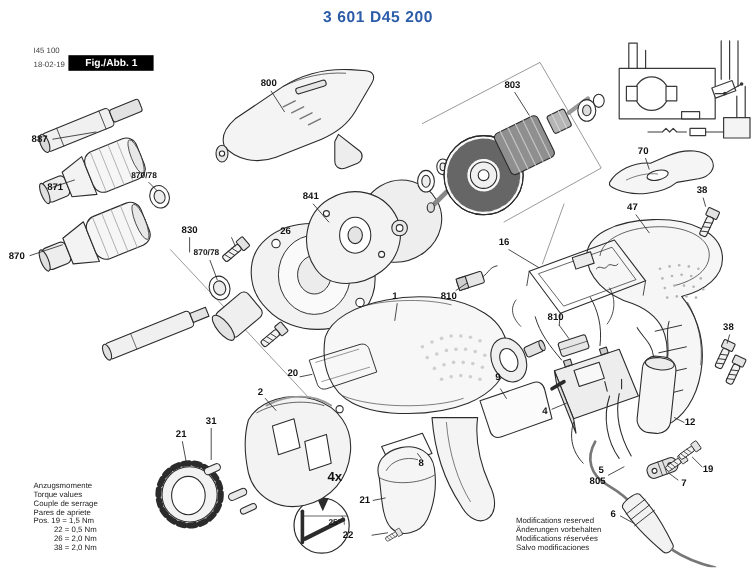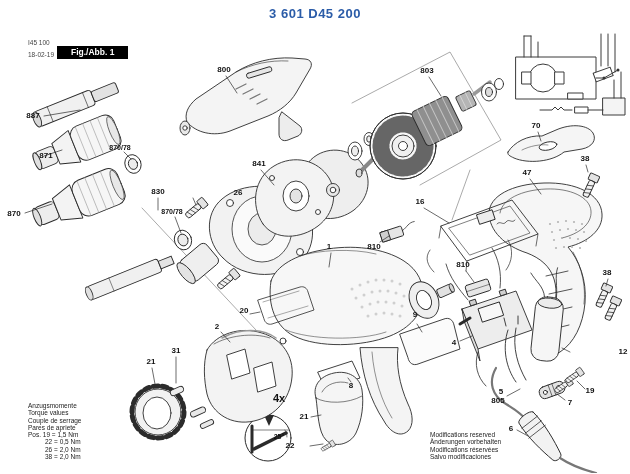--- a/index.html
+++ b/index.html
@@ -428,21 +428,21 @@
       <div class="part-label" style="left: 217px; top: 327px;">2</div>
       <div class="part-label" style="left: 244px; top: 311px;">20</div>
       <div class="part-label" style="left: 151px; top: 362px;">21</div>
       <div class="part-label" style="left: 176px; top: 351px;">31</div>
       <div class="part-label" style="left: 351px; top: 386px;">8</div>
       <div class="part-label lg" style="left: 279px; top: 398px;">4x</div>
       <div class="part-label sm" style="left: 279px; top: 436px;">25°</div>
       <div class="part-label" style="left: 304px; top: 417px;">21</div>
       <div class="part-label" style="left: 290px; top: 446px;">22</div>
       <div class="part-label" style="left: 454px; top: 343px;">4</div>
-      <div class="part-label" style="left: 575px; top: 352px; margin-left: 48px;">12</div>
+      <div class="part-label" style="left: 575px; top: 352px;">12</div>
       <div class="part-label" style="left: 501px; top: 392px;">5</div>
       <div class="part-label" style="left: 498px; top: 401px;">805</div>
       <div class="part-label" style="left: 570px; top: 403px;">7</div>
       <div class="part-label" style="left: 590px; top: 391px;">19</div>
       <div class="part-label" style="left: 511px; top: 429px;">6</div>
     </div>
 
   <div class="torque-block">
     <div>Anzugsmomente</div>
     <div>Torque values</div>

